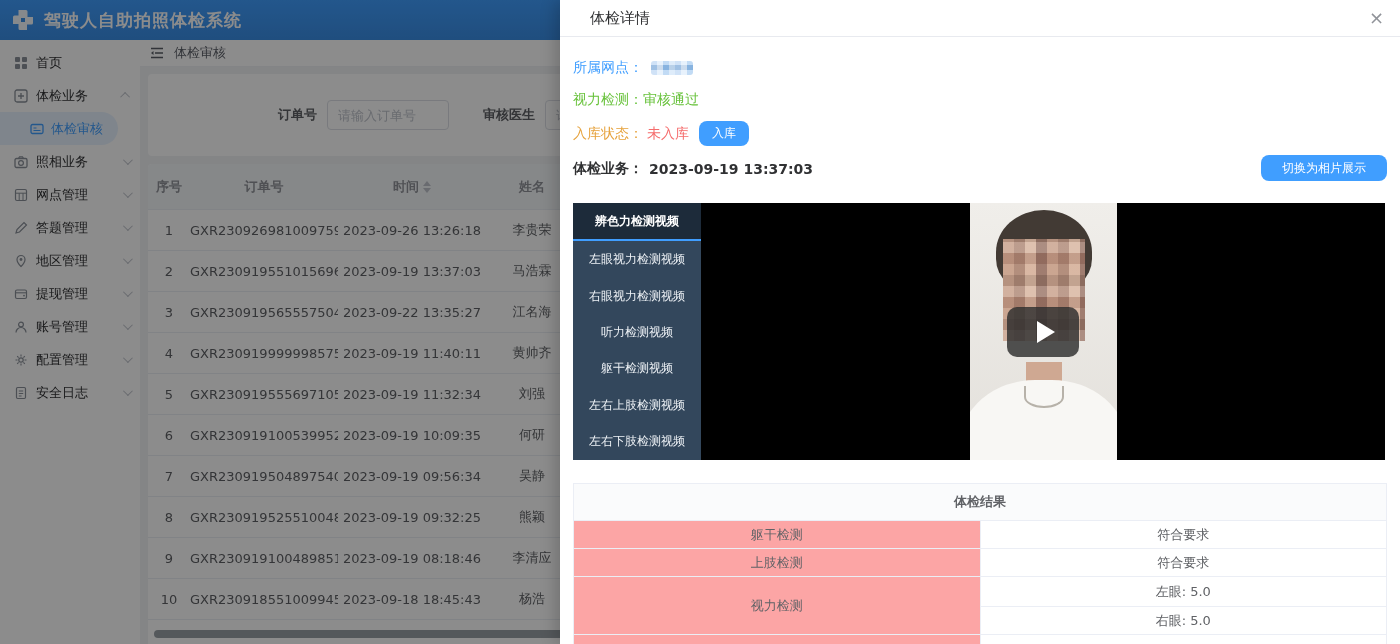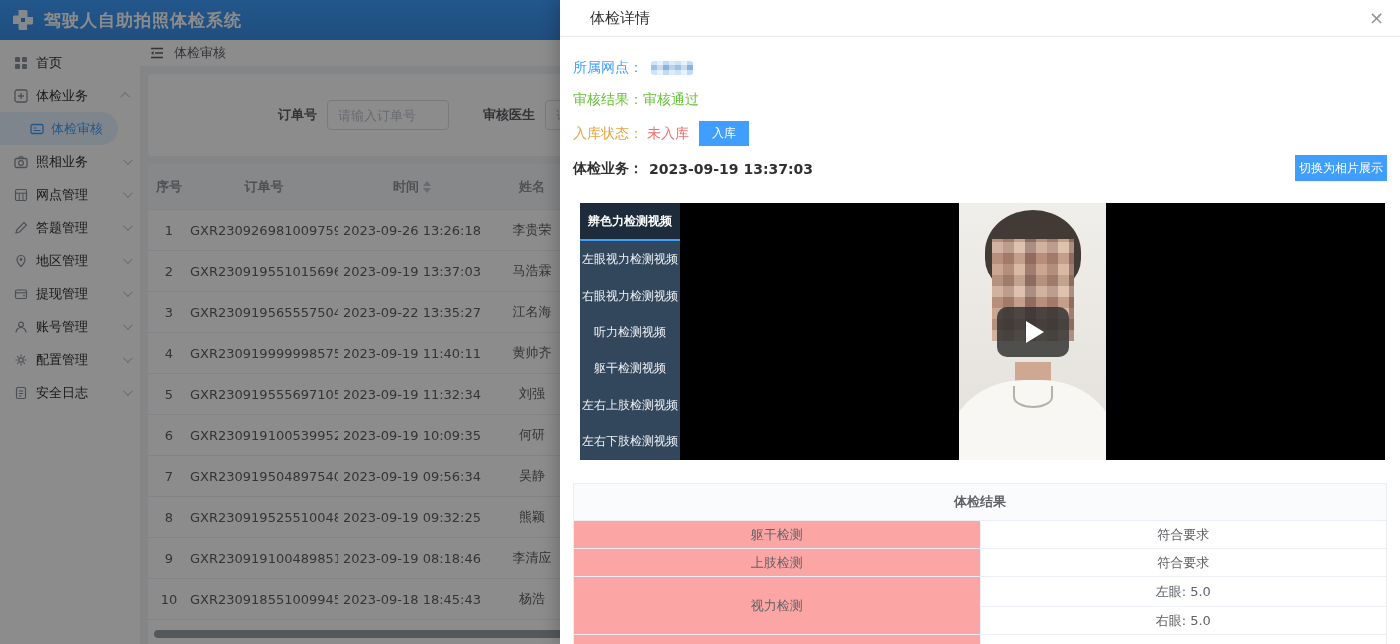--- a/index.html
+++ b/index.html
@@ -55,29 +55,29 @@
   .drawer-title { font-size:15px; color:#303133; }
   .drawer-close { position:absolute; right:16px; top:8px; font-size:18px; color:#909399; cursor:pointer; line-height:20px; }
   .dline { position:absolute; left:13px; font-size:14px; display:flex; align-items:center; }
   .l-net { top:59px; color:#409eff; }
   .pixel-blur { display:inline-block; width:42px; height:14px; margin-left:8px; border-radius:3px;
     background:repeating-linear-gradient(0deg,rgba(255,255,255,.45) 0 5px,rgba(0,0,0,.05) 5px 10px),
                repeating-linear-gradient(90deg,#a9cbf0 0 6px,#d6e7fa 6px 12px,#8fbdec 12px 18px,#c3dcf6 18px 24px); }
   .l-result { top:91px; color:#67c23a; }
   .l-store { top:121px; color:#e6a23c; }
   .l-store .store-val { color:#f56c6c; margin-left:4px; }
-  .btn { display:inline-flex; align-items:center; justify-content:center; background:#409eff; color:#fff; border:none; border-radius:0; font-size:12px; cursor:pointer; font-family:inherit; }
+  .btn { display:inline-flex; align-items:center; justify-content:center; background:#409eff; color:#fff; border:none; border-radius:8px; font-size:12px; cursor:pointer; font-family:inherit; }
   .btn-in { height:25px; padding:0 13px; margin-left:10px; }
   .l-time { top:160px; color:#303133; font-weight:bold; }
   .l-time .tv { margin-left:6px; }
-  .btn-switch { position:absolute; top:155px; right:13px; height:26px; padding:0 4px; }
+  .btn-switch { position:absolute; top:155px; right:13px; height:26px; padding:0 21px; }
 
   
   .video-row { position:absolute; top:203px; left:13px; right:15px; height:257px; display:flex; }
-  .vtabs { width:100px; background:#33475c; display:flex; flex-direction:column; flex:none;margin-left:7px; }
+  .vtabs { width:128px; background:#33475c; display:flex; flex-direction:column; flex:none; }
   .vtab { flex:1; display:flex; align-items:center; justify-content:center; color:#eef2f6; font-size:12px; cursor:pointer; }
   .vtab.active { background:#1d2b3a; border-bottom:2px solid #409eff; font-weight:bold; color:#fff; }
   .vstage { flex:1; background:#000; position:relative; display:flex; justify-content:center; }
   .person { width:147px; height:100%; position:relative; overflow:hidden; background:linear-gradient(#f0eeea,#e3e0db); }
   .hair { position:absolute; top:7px; left:26px; width:96px; height:84px; background:#423a34; border-radius:50% 50% 42% 42%; }
   .face { position:absolute; top:36px; left:33px; width:82px; height:102px;
     background-image:repeating-linear-gradient(0deg,rgba(255,255,255,.16) 0 11px,rgba(0,0,0,.10) 11px 22px,rgba(255,255,255,.04) 22px 33px,rgba(90,40,30,.16) 33px 44px),
                      repeating-linear-gradient(90deg,#c9a28d 0 11px,#b08a78 11px 22px,#d8b5a0 22px 33px,#9c786a 33px 44px); }
   .neck { position:absolute; bottom:68px; left:56px; width:36px; height:30px; background:#cfa892; }
   .shirt { position:absolute; bottom:0; left:-10px; right:-10px; height:80px; background:#f8f7f4; border-radius:45% 45% 0 0 / 80% 80% 0 0; }
@@ -335,21 +335,21 @@
     <div class="drawer-head">
       <span class="drawer-title">体检详情</span>
     </div>
     <span class="drawer-close">×</span>
 
     <div class="dline l-net">
       <span>所属网点：</span>
       <span class="pixel-blur"></span>
     </div>
     <div class="dline l-result">
-      <span>审核结果：</span>
+      <span>视力检测：</span>
       <span>审核通过</span>
     </div>
     <div class="dline l-store">
       <span>入库状态：</span>
       <span class="store-val">未入库</span>
       <button class="btn btn-in">入库</button>
     </div>
     <div class="dline l-time">
       <span>体检业务：</span>
       <span class="tv">2023-09-19 13:37:03</span>

